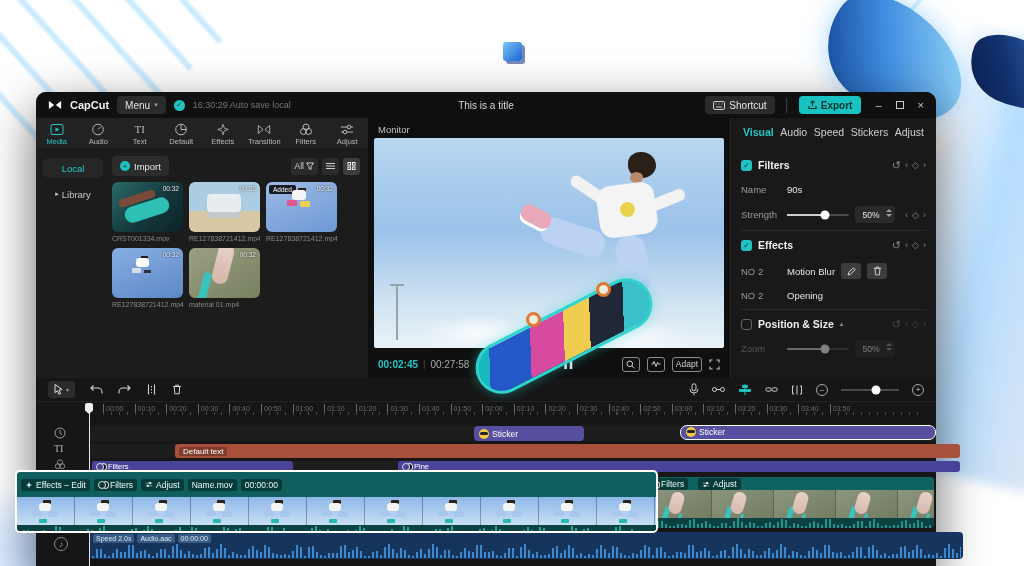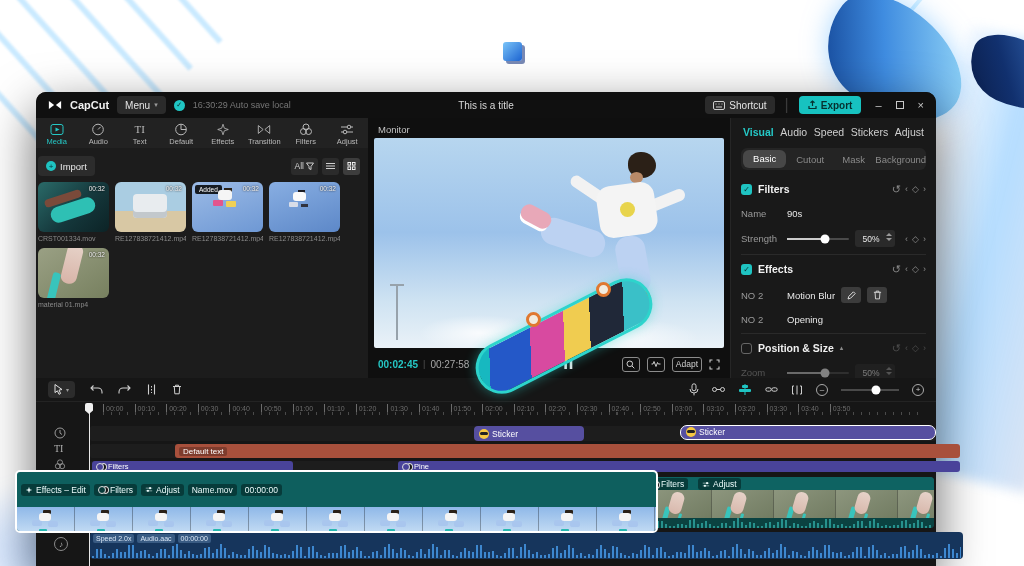--- a/index.html
+++ b/index.html
@@ -180,21 +180,21 @@
   .v-wave .wbar{background:#27918d;}
 
   
   .ph-flag{left:85px;top:403px;width:8px;height:11px;background:#f0f0f0;border-radius:2px;
     clip-path:polygon(0 0,100% 0,100% 68%,50% 100%,0 68%);z-index:19;}
   .ph-line{left:88.5px;top:413px;width:1px;height:153px;background:#fff;opacity:.9;z-index:18;}
 
   
   .float-clip{left:15px;top:470px;width:643px;height:63px;border:2px solid #fff;border-radius:5px;
     background:#0e5f5e;z-index:30;overflow:hidden;}
-  .fc-head{display:flex;align-items:center;gap:4px;height:35px;padding:0 4px;}
+  .fc-head{display:flex;align-items:center;gap:4px;height:25px;padding:0 4px;}
   .fc-film{height:28px;display:flex;overflow:hidden;}
   .skater-frame{flex-basis:58px;background:linear-gradient(180deg,#8fb8e8,#c8dff5);}
   .skater-frame::before{content:"";position:absolute;left:22px;top:6px;width:12px;height:8px;background:#f5f5f5;border-radius:3px;
     box-shadow:2px -5px 0 -2px #2a2118,-8px 6px 0 -1px #a9c6ee,8px 7px 0 -1px #a9c6ee,-2px 14px 0 -2px #27b8b0;}
   .fc-wave{height:12px;background:#0a4342;display:flex;align-items:flex-end;overflow:hidden;padding:0 2px;}
 
   
   .big-board{left:468px;top:284px;width:200px;height:112px;z-index:40;}
   .deck{position:absolute;left:0;top:26px;width:192px;height:52px;border-radius:26px;transform:rotate(-27deg);
     border:3px solid #2dd4cc;box-shadow:0 0 12px rgba(45,212,204,.45);
@@ -310,20 +310,29 @@
         <div class="mtab">
           <svg width="14" height="13" viewBox="0 0 14 13" fill="none">
               <path d="M1 4h12M1 9h12"></path>
               <circle cx="9" cy="4" r="1.8" style="fill:#222"></circle>
               <circle cx="5" cy="9" r="1.8" style="fill:#222"></circle>
             </svg>
           <span>Adjust</span>
         </div>
       </div>
       <div class="media-body">
+        <div class="m-sidebar">
+          <div class="side-item active">
+            <span>Local</span>
+          </div>
+          <div class="side-item">
+            <span style="font-size:7px;">▸</span>
+            <span>Library</span>
+          </div>
+        </div>
         <div class="m-content">
           <div class="m-head">
             <div class="import-btn">
               <span class="plus-dot">+</span>
               <span>Import</span>
             </div>
             <div class="m-tools">
               <div class="tool-box">
                 <span>All</span>
                 <svg width="8" height="8" viewBox="0 0 8 8">
@@ -440,26 +449,20 @@
       </div>
     </div>
 
     <div class="inspector">
       <div class="itabs">
         <span class="itab active">Visual</span>
         <span class="itab">Audio</span>
         <span class="itab">Speed</span>
         <span class="itab">Stickers</span>
         <span class="itab">Adjust</span>
-      </div>
-      <div class="subtabs">
-        <span class="subtab active">Basic</span>
-        <span class="subtab">Cutout</span>
-        <span class="subtab">Mask</span>
-        <span class="subtab">Background</span>
       </div>
 
       <div class="irow" style="margin-top:12px;height:14px;">
         <span class="cb">✓</span>
         <span class="sec-title">Filters</span>
         <span class="kf">
           <span style="font-size:11px;">↺</span>
           <span>‹</span>
           <span class="d">◇</span>
           <span>›</span>

